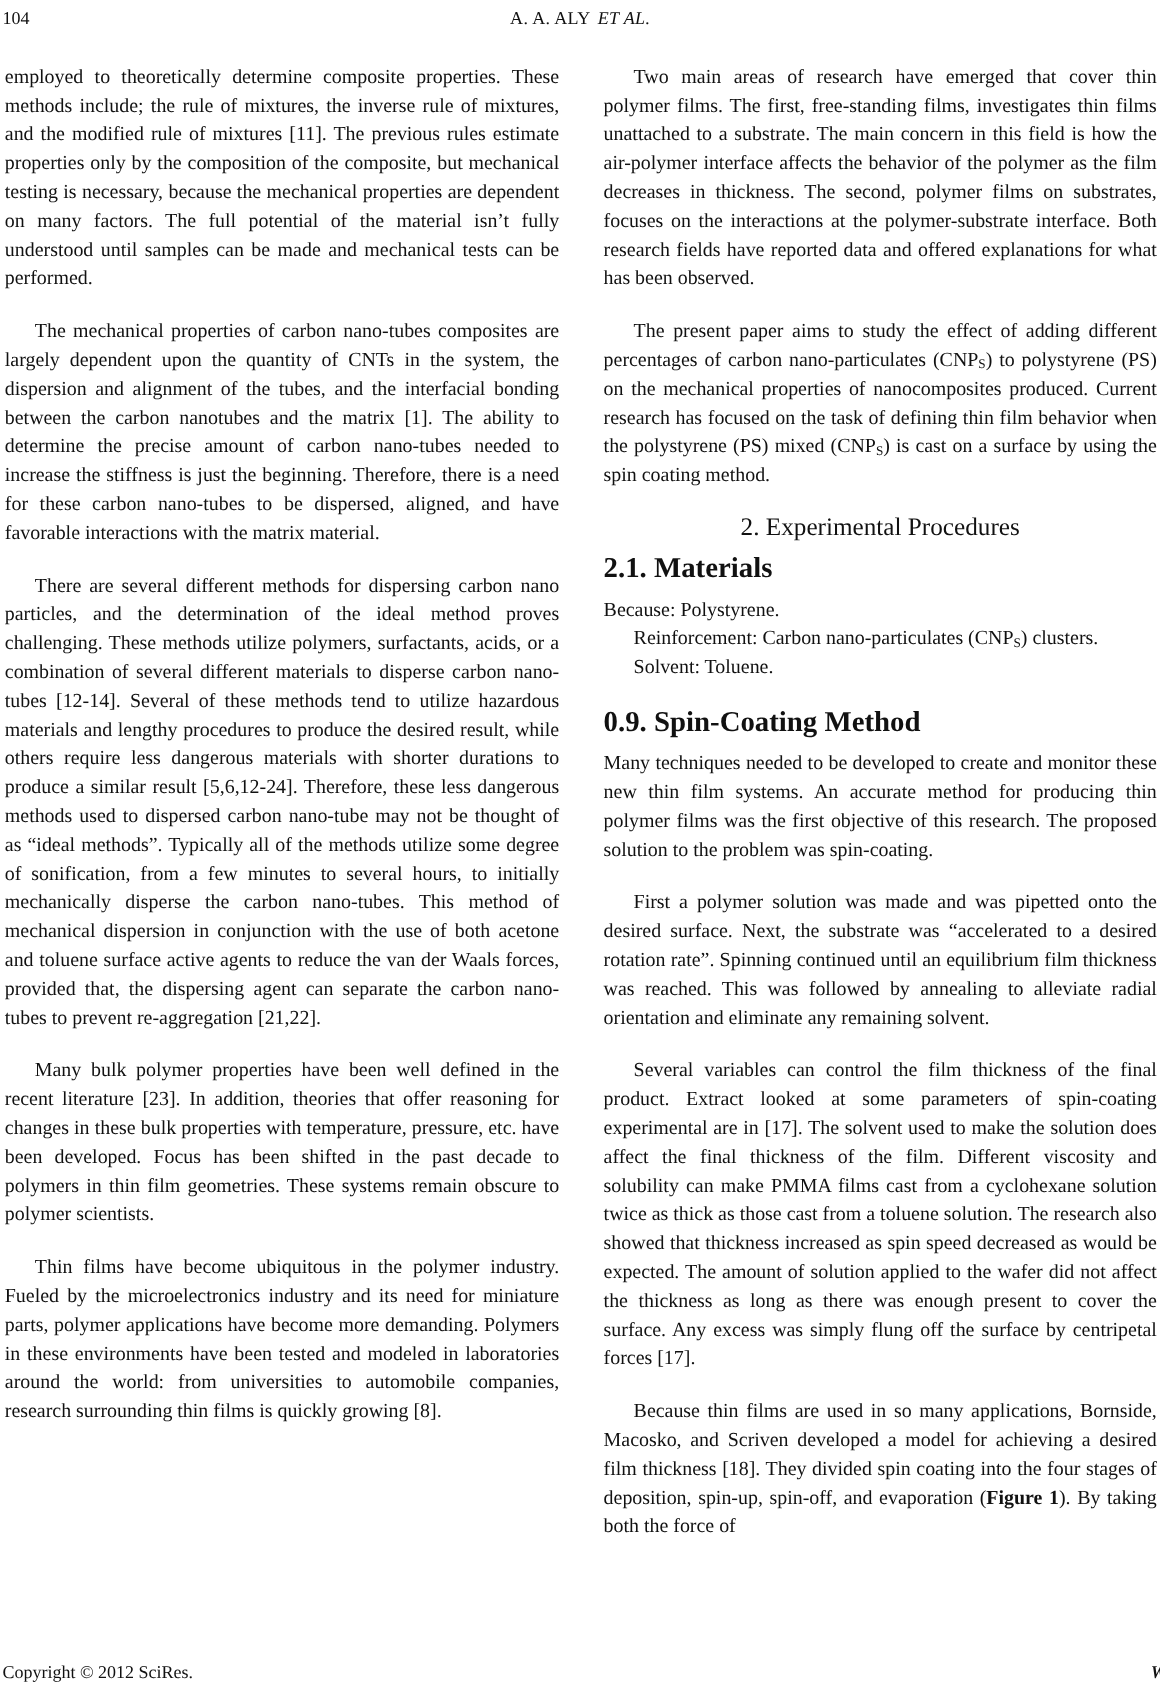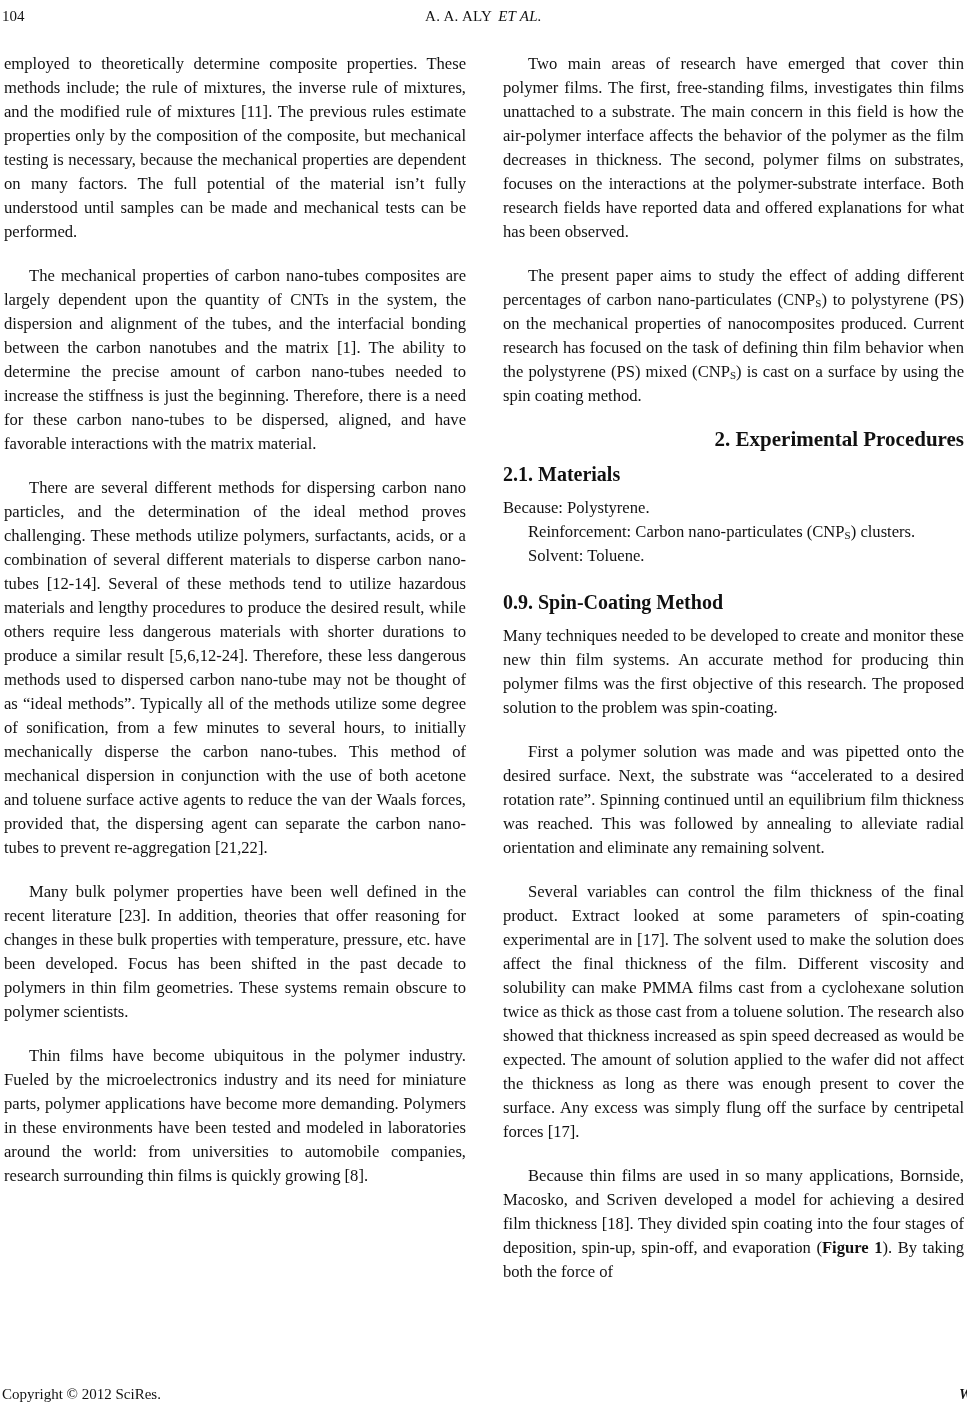--- a/index.html
+++ b/index.html
@@ -18,25 +18,25 @@
   .col {
     position: absolute; top: 52px; width: 462px;
     font-size: 16.6px; line-height: 24px; text-align: justify;
   }
   .col.left { left: 4px; }
   .col.right { left: 503px; width: 461px; }
   .col p { margin: 0; text-indent: 0; hyphens: manual; }
   .col p.indent { text-indent: 25px; }
   .col p.gap-before { margin-top: 20px; }
   .sec-title {
-    font-weight: bold; font-size: 21px; line-height: 26px;
-    margin: 18px 0 10px 0; text-align: right;
+    font-weight: normal; font-size: 21px; line-height: 26px;
+    margin: 18px 0 10px 0; text-align: center;
   }
   .subsec-title {
-    font-weight: bold; font-size: 20px; line-height: 24px;
+    font-weight: bold; font-size: 24px; line-height: 24px;
     margin: 12px 0 10px 0; text-align: left;
   }
   .subsec-title.big-gap { margin-top: 22px; }
   sub { font-size: 11px; vertical-align: -2px; line-height: 0; }
   b { font-weight: bold; }
   .footer {
     position: absolute; top: 1384px; left: 0; width: 967px; height: 22px;
     font-size: 15px; line-height: 20px; padding-left: 48px;
   }
   .copyright { position: absolute; left: 2px; top: 0; }

